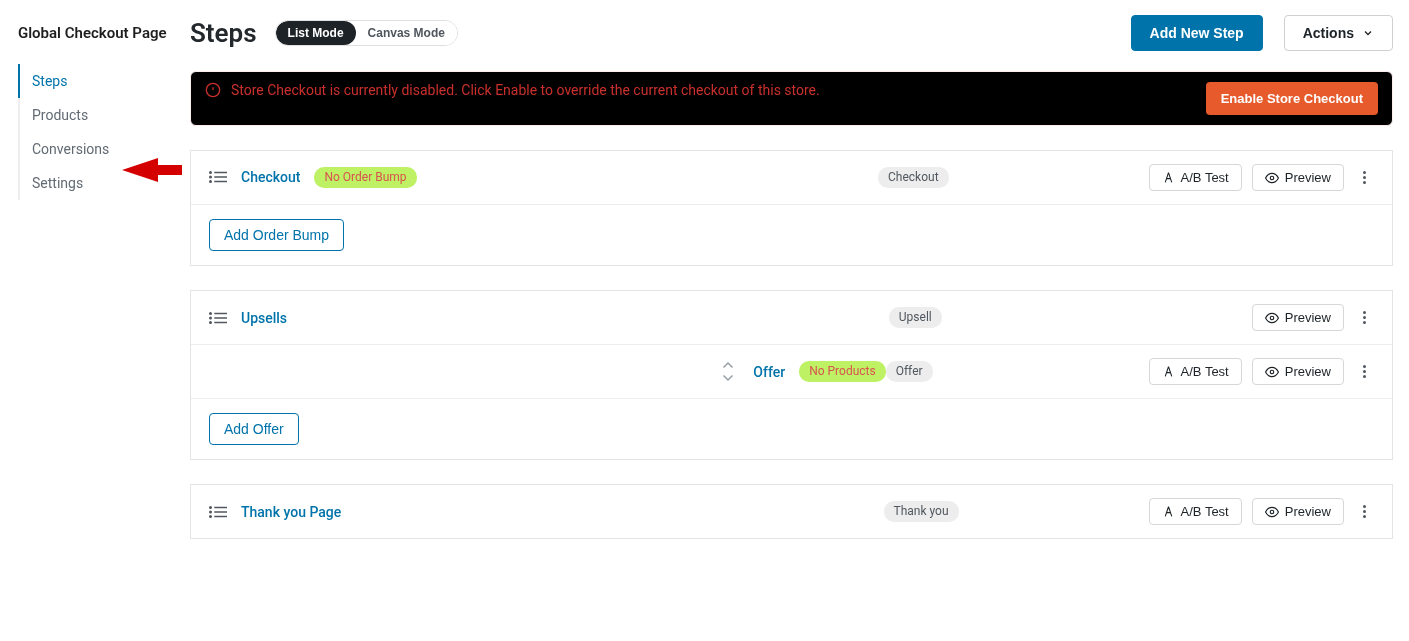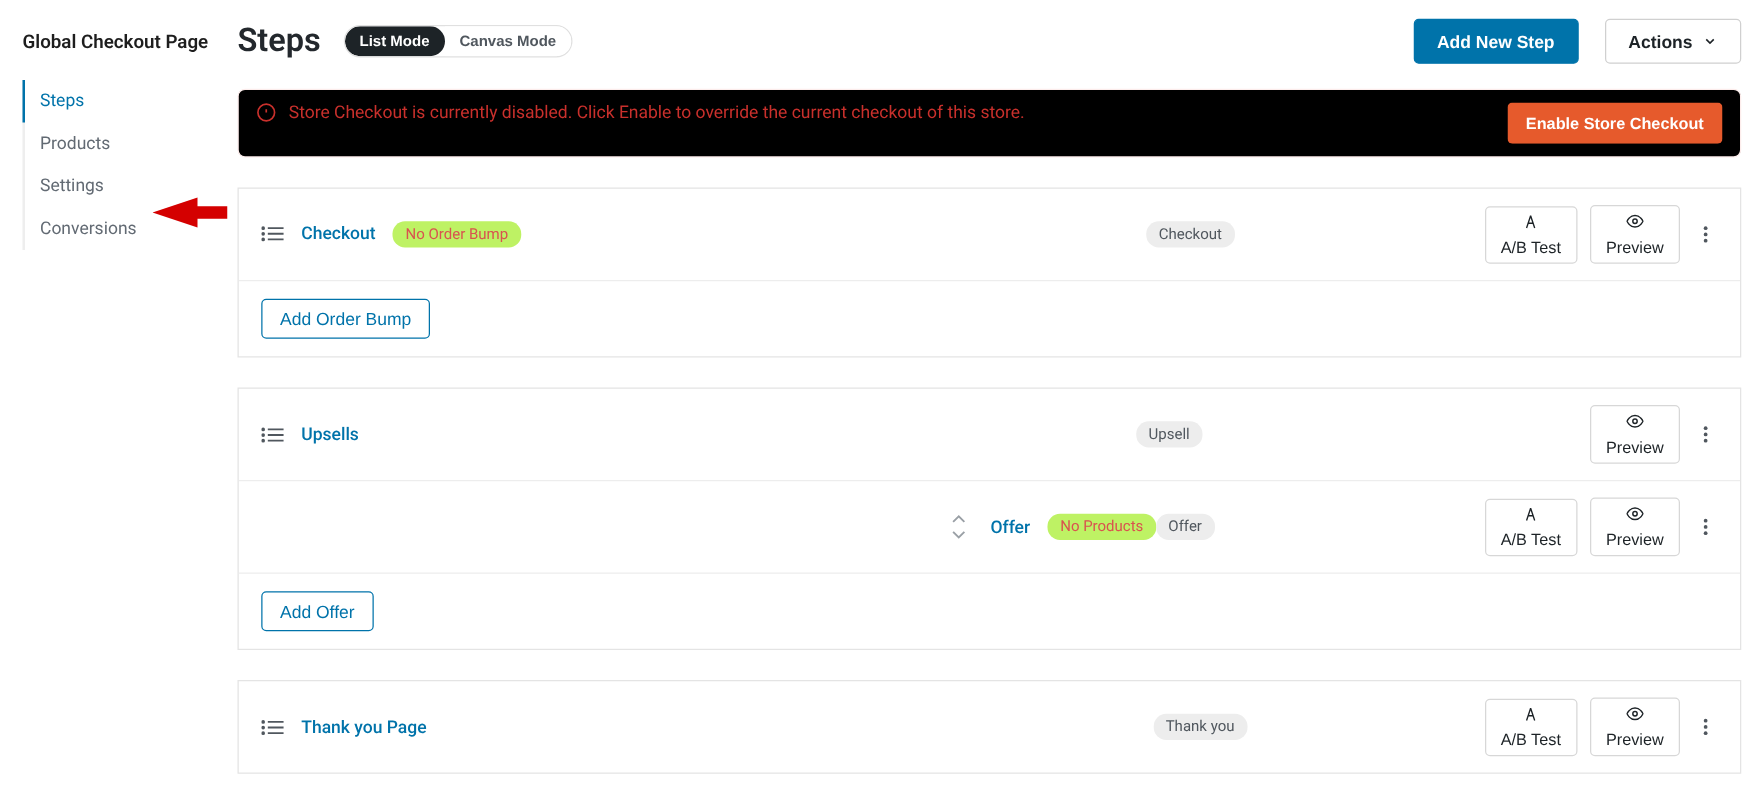--- a/index.html
+++ b/index.html
@@ -27,41 +27,41 @@
   .card { border: 1px solid #e4e4e4; border-radius: 0; margin-bottom: 24px; overflow: hidden; }
   .row { display: flex; align-items: center; justify-content: space-between; padding: 13px 18px; border-bottom: 1px solid #ededed; }
   .row:last-child { border-bottom: none; }
   .row.offer { padding-left: 14px; justify-content: flex-end; }
   .row-left { display: flex; align-items: center; gap: 14px; }
   .step-link { color: #0073aa; font-size: 14px; font-weight: 500; cursor: pointer; }
   .badge { display: inline-block; padding: 3px 10px; border-radius: 10px; font-size: 12px; line-height: 1.2; }
   .badge-red { background: #bef264; color: #d9534f; }
   .badge-grey { background: #ededed; color: #50575e; }
   .row-right { display: flex; align-items: center; gap: 10px; }
-  .pill-btn { display: inline-flex; align-items: center; gap: 6px; font-size: 13px; padding: 5px 12px; background: #fff; border: 1px solid #d7d7d7; border-radius: 4px; cursor: pointer; color: #1d2327; flex-direction: column; }
+  .pill-btn { display: inline-flex; align-items: center; gap: 6px; font-size: 13px; padding: 5px 12px; background: #fff; border: 1px solid #d7d7d7; border-radius: 4px; cursor: pointer; color: #1d2327; }
   .icon-more { width: 20px; display: flex; flex-direction: column; align-items: center; gap: 2px; cursor: pointer; padding: 4px; }
   .icon-more span { width: 3px; height: 3px; background: #50575e; border-radius: 50%; display: block; }
   .secondary-row { padding: 14px 18px; }
   .btn-ghost { background: #fff; border: 1px solid #0073aa; color: #0073aa; font-size: 14px; font-weight: 500; border-radius: 4px; padding: 7px 14px; cursor: pointer; }
   .arrow-annotation { position: absolute; left: 122px; top: 156px; width: 60px; height: 28px; pointer-events: none; }
   .preview-pair { display: flex; align-items: center; gap: 10px; }
   svg { display: block; }
   .reorder-icon { display: flex; flex-direction: column; gap: 1px; color: #9aa0a6; padding-right: 2px;}
 </style>
 </head>
 <body>
 
 <div class="layout">
   <aside class="sidebar">
     <div class="sidebar-title">Global Checkout Page</div>
     <nav class="sidebar-nav">
       <div class="sidebar-item active">Steps</div>
       <div class="sidebar-item">Products</div>
+      <div class="sidebar-item">Conversions</div>
       <div class="sidebar-item">Settings</div>
-      <div class="sidebar-item">Conversions</div>
     </nav>
   </aside>
 
   <main class="main">
     <div class="header">
       <div class="header-left">
         <h1 class="page-title">Steps</h1>
         <div class="mode-toggle">
           <button class="mode-btn active">List Mode</button>
           <button class="mode-btn">Canvas Mode</button>

